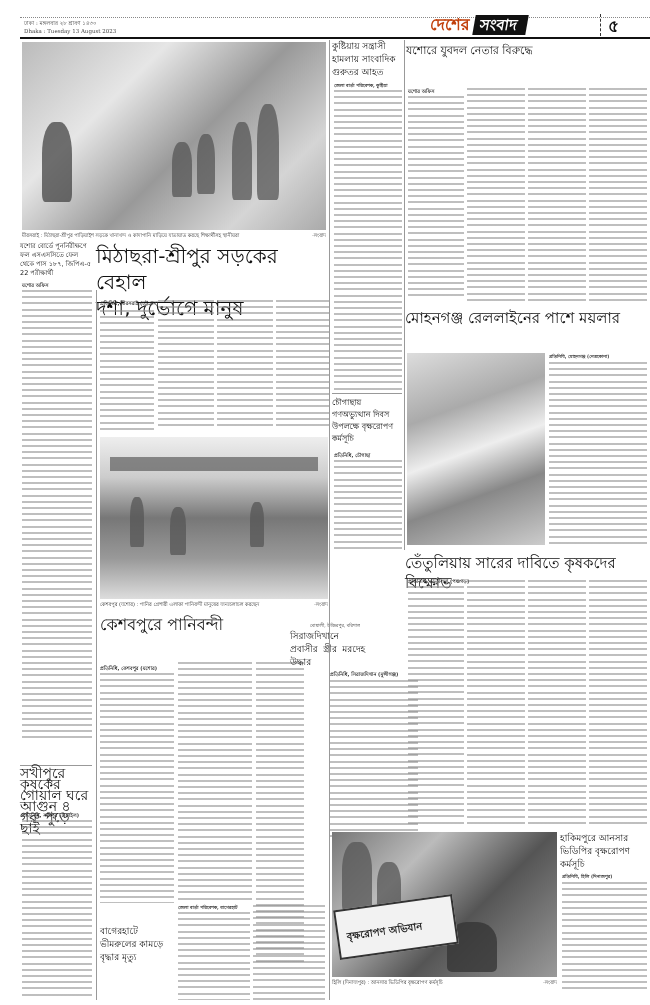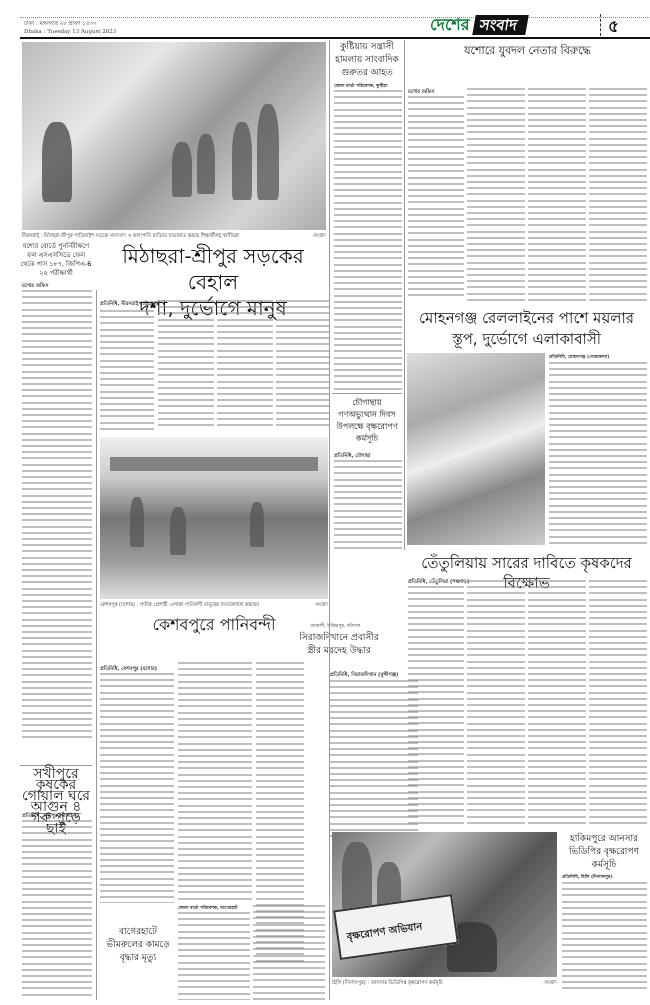--- a/index.html
+++ b/index.html
@@ -6,33 +6,33 @@
   html, body { width: 650px; height: 1005px; background: #fff; overflow: hidden; }
   body { font-family: "DejaVu Sans", sans-serif; color: #222; position: relative; }
 
   .abs { position: absolute; }
 
   
   .top-dots { left: 20px; right: 0; top: 17px; border-top: 1px dotted #888; }
   .dateline { left: 24px; top: 19px; font-size: 5.5px; line-height: 8px; color: #444; font-family: "DejaVu Serif", serif; }
   .header-rule { left: 20px; right: 0; top: 37px; border-top: 2px solid #111; }
   .masthead { left: 430px; top: 14px; height: 22px; display: flex; align-items: center; }
-  .mast-a { font-size: 16px; font-weight: bold; color: #15803d; font-family: "DejaVu Sans", sans-serif; letter-spacing: 0; }
+  .mast-a { font-size: 16px; font-weight: bold; color: #c2410c; font-family: "DejaVu Sans", sans-serif; letter-spacing: 0; }
   .mast-b { margin-left: 4px; background: #111; color: #fff; font-size: 15px; font-weight: bold; padding: 0 10px 0 6px; height: 20px; line-height: 20px; transform: skewX(-10deg); }
   .page-no-sep { left: 600px; top: 14px; height: 22px; border-left: 1px dashed #333; }
   .page-no { left: 608px; top: 13px; font-size: 17px; font-weight: bold; color: #111; }
 
   
   .photo { background: linear-gradient(135deg, #bbb 0%, #e6e6e6 30%, #999 55%, #d5d5d5 80%, #aaa 100%); overflow: hidden; }
   .photo .fig { position: absolute; background: #555; border-radius: 40% 40% 10% 10%; opacity: 0.75; }
   .caption { font-size: 5px; line-height: 7px; color: #333; white-space: nowrap; overflow: hidden; font-family: "DejaVu Sans", sans-serif; }
   .caption .credit { float: right; }
 
   
-  .hl { font-family: "DejaVu Sans", sans-serif; color: #111; text-align: center; line-height: 1.15; font-weight: normal; }
+  .hl { font-family: "DejaVu Sans", sans-serif; color: #111; line-height: 1.15; font-weight: normal; }
   .byline { font-size: 5px; line-height: 7px; color: #333; font-weight: bold; }
   .lines {
     background-image: repeating-linear-gradient(to bottom, #8a8a8a 0px, #8a8a8a 2px, transparent 2px, transparent 6.2px);
     opacity: 0.55;
   }
   .vrule { border-left: 1px solid #999; }
   .hrule { border-top: 1px solid #999; }
 </style>
 </head>
 <body>
@@ -55,21 +55,21 @@
   <div class="fig" style="left:175px; top:92px; width:18px; height:60px;"></div>
   <div class="fig" style="left:210px; top:80px; width:20px; height:78px;"></div>
   <div class="fig" style="left:235px; top:62px; width:22px; height:96px;"></div>
   <div class="fig" style="left:20px; top:80px; width:30px; height:80px; background:#444;"></div>
 </div>
 <div class="abs caption" style="left:22px; top:232px; width:304px;">
   <span>মীরসরাই : মিঠাছরা-শ্রীপুর পাড়িয়াইশ সড়কে খানাখন্দ ও কাদাপানি মাড়িয়ে যাতায়াত করছে শিক্ষার্থীসহ স্থানীয়রা</span>
   <span class="credit">-সংবাদ</span>
 </div>
 
-<div class="abs hl" style="left:20px; top:242px; width:72px; font-size:6.5px; line-height:9px;">যশোর বোর্ডে পুনর্নিরীক্ষণে ফল এসএসসিতে ফেল থেকে পাস ১৮৭, জিপিএ-6 ২৫ পরীক্ষার্থী</div>
+<div class="abs hl" style="left:20px; top:242px; width:72px; font-size:6.5px; line-height:9px;">যশোর বোর্ডে পুনর্নিরীক্ষণে ফল এসএসসিতে ফেল থেকে পাস ১৮৭, জিপিএ-৫ 22 পরীক্ষার্থী</div>
 <div class="abs byline" style="left:22px; top:282px;">যশোর অফিস</div>
 <div class="abs lines" style="left:22px; top:290px; width:70px; height:450px;"></div>
 
 <div class="abs hl" style="left:96px; top:243px; width:234px; font-size:20px; line-height:26px;">
   <div>মিঠাছরা-শ্রীপুর সড়কের বেহাল</div>
   <div>দশা, দুর্ভোগে মানুষ</div>
 </div>
 <div class="abs byline" style="left:100px; top:300px;">প্রতিনিধি, মীরসরাই (চট্টগ্রাম)</div>
 <div class="abs lines" style="left:100px; top:310px; width:54px; height:120px;"></div>
 <div class="abs lines" style="left:158px; top:300px; width:56px; height:130px;"></div>
@@ -89,21 +89,21 @@
 
 <div class="abs hl" style="left:100px; top:612px; width:228px; font-size:16px; line-height:26px;">
   <div>কেশবপুরে পানিবন্দী</div>
 </div>
 <div class="abs byline" style="left:100px; top:665px;">প্রতিনিধি, কেশবপুর (যশোর)</div>
 <div class="abs lines" style="left:100px; top:673px; width:74px; height:230px;"></div>
 <div class="abs lines" style="left:178px; top:662px; width:74px; height:240px;"></div>
 <div class="abs lines" style="left:256px; top:662px; width:48px; height:300px;"></div>
 
 <div class="abs caption" style="left:310px; top:622px; font-size:4.5px;">বোয়ালী, উজিরপুর, বরিশাল</div>
-<div class="abs hl" style="left:299px; top:631px; width:80px; font-size:9px; line-height:13px;">সিরাজদিখানে প্রবাসীর স্ত্রীর মরদেহ উদ্ধার</div>
+<div class="abs hl" style="left:290px; top:631px; width:80px; font-size:9px; line-height:13px;font-family:Liberation Mono, monospace;">সিরাজদিখানে প্রবাসীর স্ত্রীর মরদেহ উদ্ধার</div>
 <div class="abs byline" style="left:330px; top:671px;">প্রতিনিধি, সিরাজদিখান (মুন্সীগঞ্জ)</div>
 <div class="abs lines" style="left:330px; top:680px; width:88px; height:160px;"></div>
 
 <div class="abs hrule" style="left:20px; top:765px; width:72px;"></div>
 <div class="abs hl" style="left:20px; top:768px; width:72px; font-size:14px; line-height:11px;">সখীপুরে কৃষকের গোয়াল ঘরে আগুন ৪ গরু পুড়ে ছাই</div>
 <div class="abs byline" style="left:22px; top:812px;">প্রতিনিধি, সখীপুর (টাঙ্গাইল)</div>
 <div class="abs lines" style="left:22px; top:820px; width:70px; height:180px;"></div>
 
 <div class="abs hl" style="left:100px; top:925px; width:76px; font-size:9px; line-height:13px;">বাগেরহাটে ভীমরুলের কামড়ে বৃদ্ধার মৃত্যু</div>
 <div class="abs byline" style="left:178px; top:904px; font-size:4.5px;">জেলা বার্তা পরিবেশক, বাগেরহাট</div>
@@ -118,21 +118,20 @@
   <div>যশোরে যুবদল নেতার বিরুদ্ধে</div>
 </div>
 <div class="abs byline" style="left:408px; top:88px;">যশোর অফিস</div>
 <div class="abs lines" style="left:408px; top:96px; width:56px; height:205px;"></div>
 <div class="abs lines" style="left:467px; top:88px; width:58px; height:213px;"></div>
 <div class="abs lines" style="left:528px; top:88px; width:58px; height:213px;"></div>
 <div class="abs lines" style="left:589px; top:88px; width:58px; height:213px;"></div>
 
 <div class="abs hl" style="left:405px; top:308px; width:243px; font-size:15px; line-height:21px;">
   <div>মোহনগঞ্জ রেললাইনের পাশে ময়লার</div>
-  <div>স্তূপ, দুর্ভোগে এলাকাবাসী</div>
 </div>
 <div class="abs photo" style="left:407px; top:353px; width:138px; height:192px; background:linear-gradient(160deg,#ddd 0%,#aaa 30%,#eee 50%,#888 70%,#ccc 100%);"></div>
 <div class="abs byline" style="left:549px; top:353px; font-size:4.5px;">প্রতিনিধি, মোহনগঞ্জ (নেত্রকোনা)</div>
 <div class="abs lines" style="left:549px; top:362px; width:98px; height:185px;"></div>
 
 <div class="abs hrule" style="left:332px; top:393px; width:70px;"></div>
 <div class="abs hl" style="left:332px; top:397px; width:70px; font-size:8px; line-height:12px;">চৌগাছায় গণঅভ্যুত্থান দিবস উপলক্ষে বৃক্ষরোপণ কর্মসূচি</div>
 <div class="abs byline" style="left:334px; top:452px;">প্রতিনিধি, চৌগাছা</div>
 <div class="abs lines" style="left:334px; top:460px; width:68px; height:90px;"></div>
 

